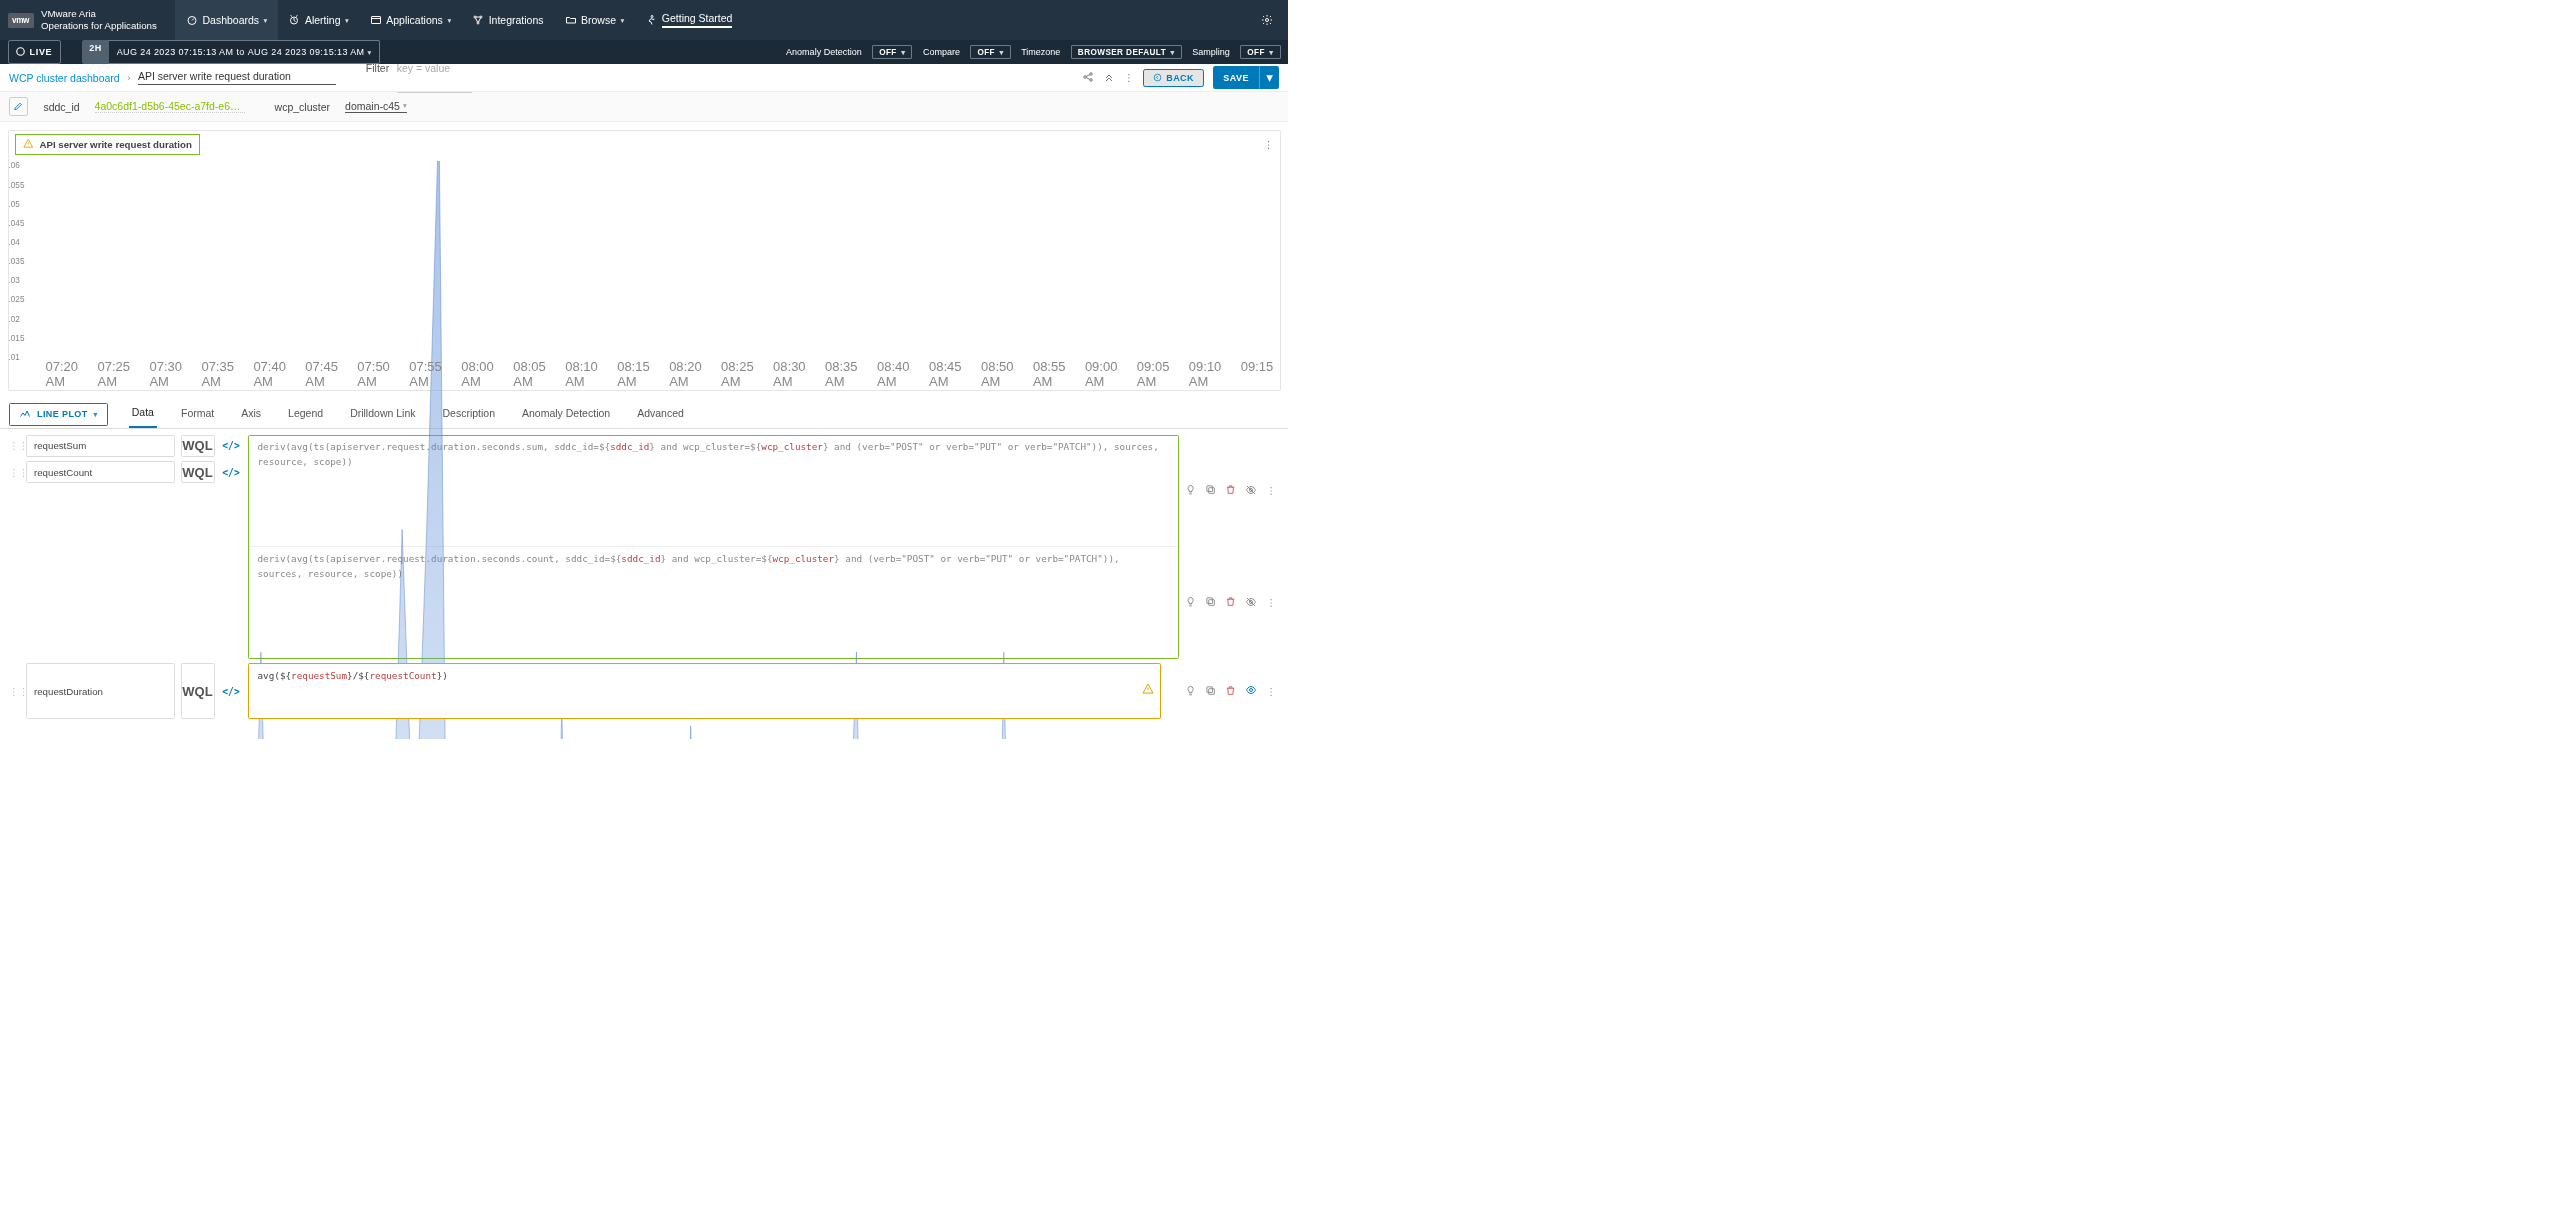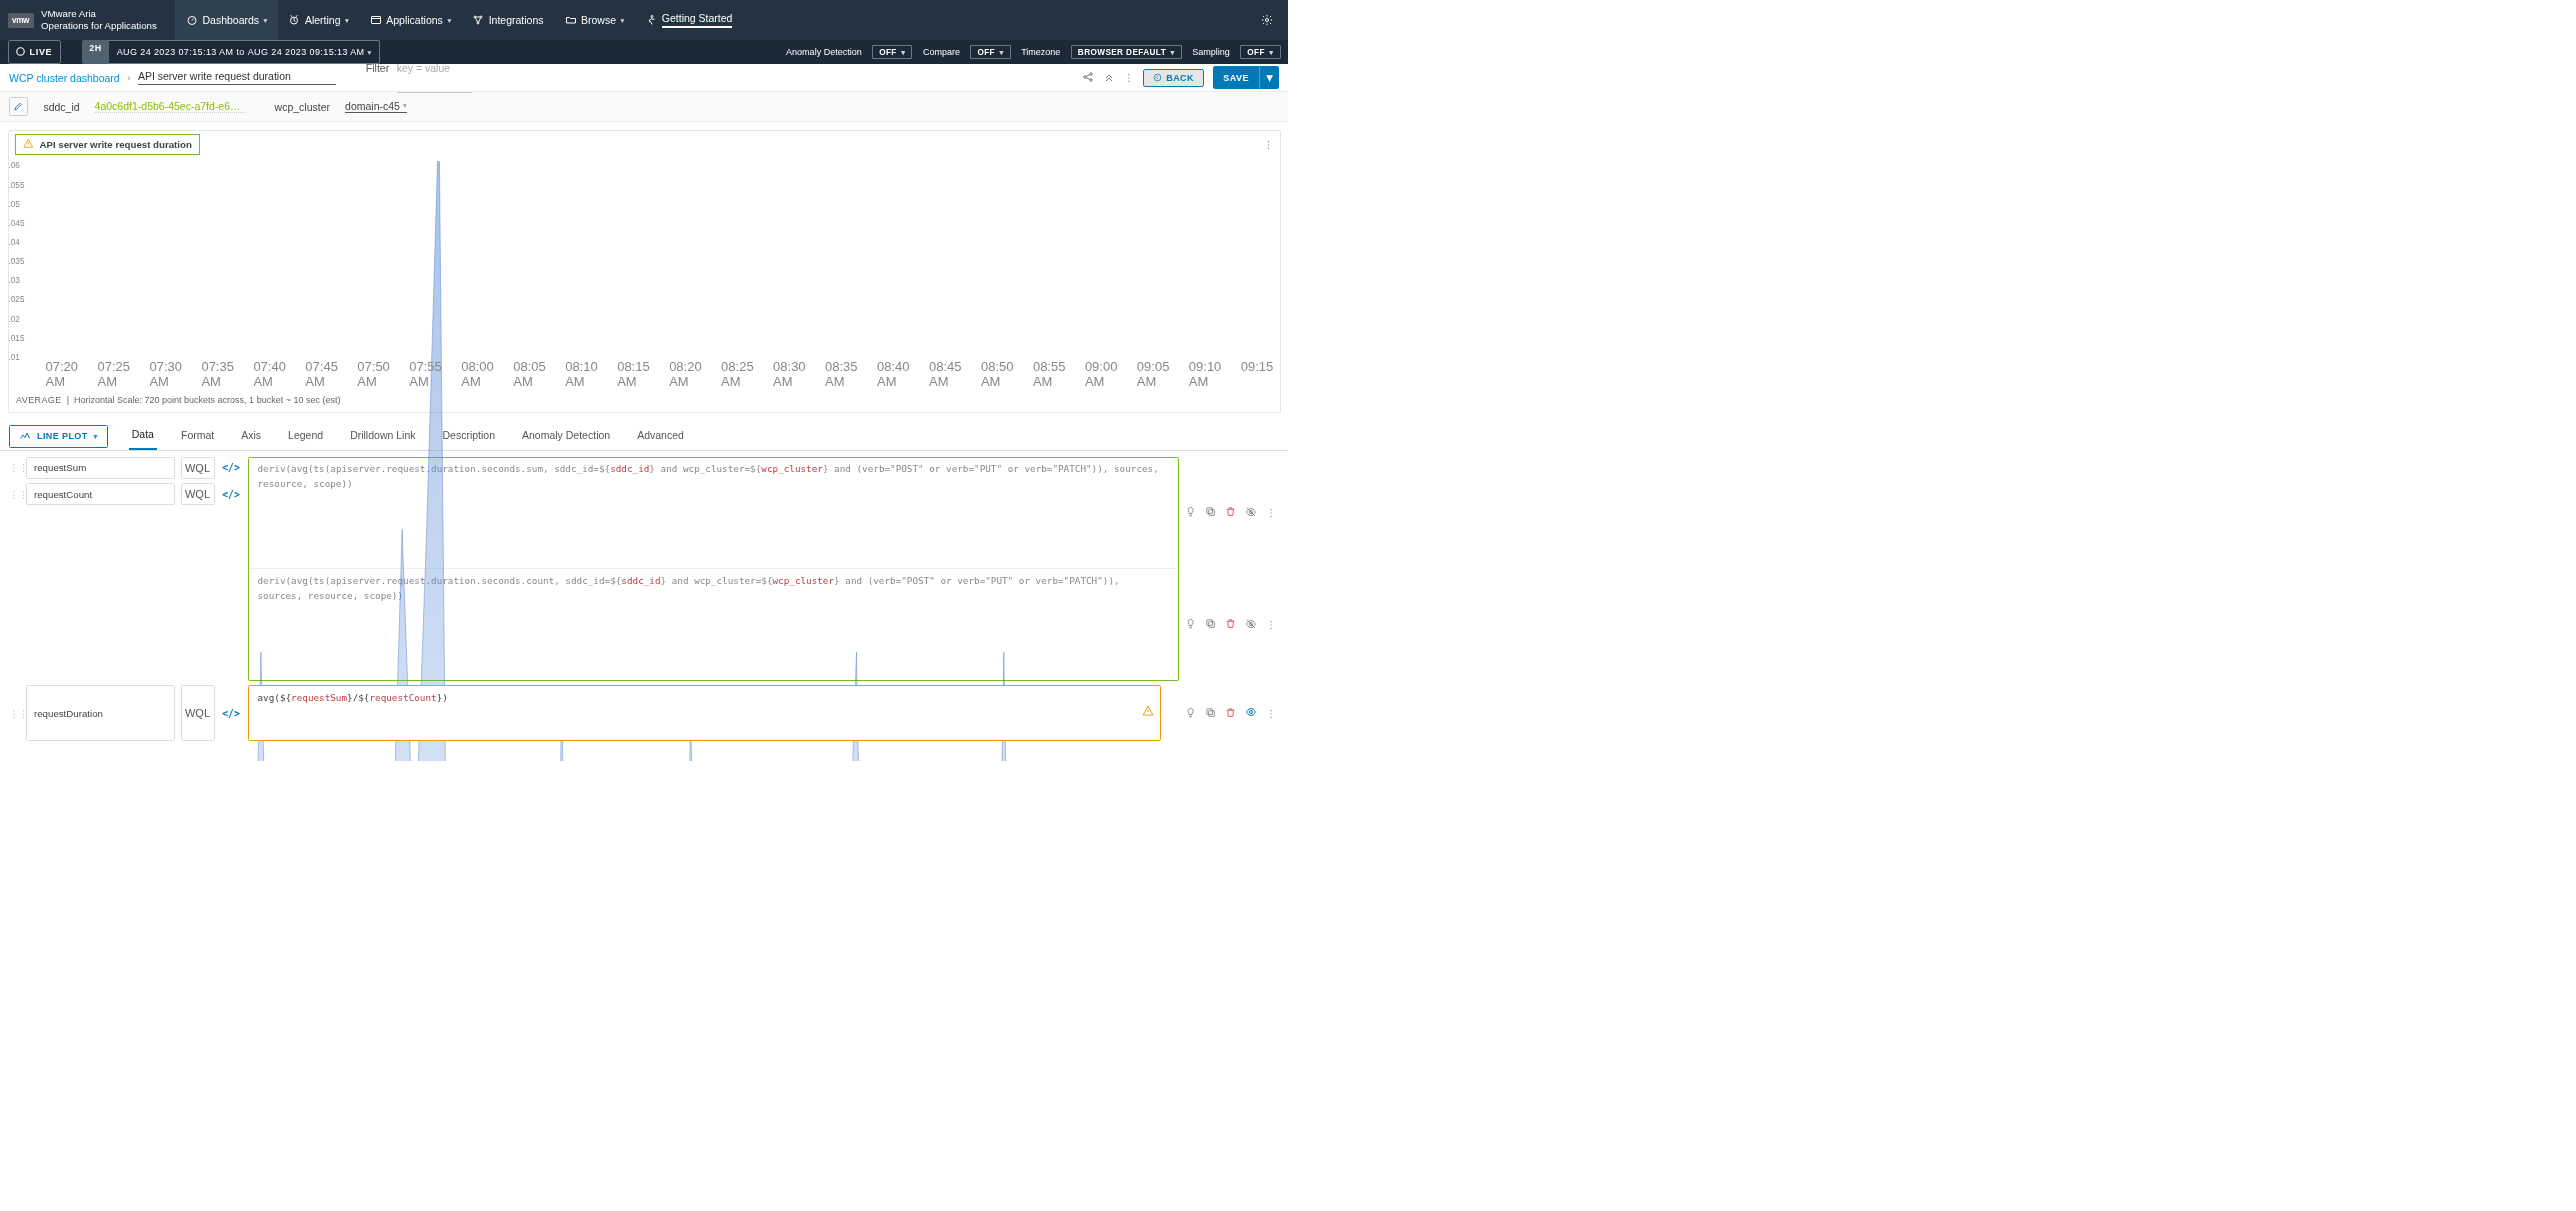--- a/index.html
+++ b/index.html
@@ -165,21 +165,21 @@
   .etab { padding: 6px 3px 7.5px; color:#555; font-size:10.5px; cursor:pointer; }
   .etab.active { color:#222; border-bottom: 2.2px solid var(--blue-btn); font-weight:500;}
   
   .queries { padding: 6px 9px 15px; }
   .qrow { display:flex; align-items:stretch; gap:6px; margin-bottom:4.5px; }
   .qhandle { width:10.5px; display:flex; align-items:center; color:#bbb; cursor:grab;}
   .qname {
     flex: 0 0 120px; border:0.7px solid var(--border); border-radius:1.5px;
     padding:4.5px 7.5px; font-size:9.7px; color:#444; background:#fff;
   }
-  .qwql { flex:0 0 34px; border:0.7px solid var(--border); border-radius:1.5px; display:flex; align-items:center; justify-content:center; font-size:11px; font-weight:400; color:#555; cursor:pointer;}
+  .qwql { flex:0 0 34px; border:0.7px solid var(--border); border-radius:1.5px; display:flex; align-items:center; justify-content:center; font-size:13px; font-weight:700; color:#555; cursor:pointer;}
   .qcode-toggle{ flex:0 0 21px; display:flex; align-items:center; justify-content:center; color: var(--blue-btn); cursor:pointer; font-weight:bold; font-family: monospace;}
   .qexpr {
     flex:1; border:0.7px solid var(--border); border-radius:1.5px; padding:4.5px 9px;
     font-family: ui-monospace, Menlo, monospace; font-size:9.3px; color:#888; background:#fff;
     line-height:1.6; white-space:pre-wrap;
   }
   .qexpr .fn { color:#888; }
   .qexpr .kw-and { color:#888; }
   .qexpr .var { color:#c04040; }
   .qexpr .str { color:#888; }
@@ -423,25 +423,20 @@
         <span>08:40 AM</span>
         <span>08:45 AM</span>
         <span>08:50 AM</span>
         <span>08:55 AM</span>
         <span>09:00 AM</span>
         <span>09:05 AM</span>
         <span>09:10 AM</span>
         <span>09:15</span>
       </div>
   </div>
-  <div class="chart-footer">
-    <span class="avg">AVERAGE</span>
-    &nbsp;<span>|</span>&nbsp;
-    <span>Horizontal Scale: 720 point buckets across, 1 bucket ~ 10 sec (est)</span>
-  </div>
 </div>
 
 <div class="editor-tabs">
   <div class="plot-type">
     <svg width="12" height="12" viewBox="0 0 24 24" fill="none" stroke="currentColor" stroke-width="2">
         <path d="M3 17l5-7 4 5 4-9 5 11"></path>
       </svg>
     <span>LINE PLOT</span>
     <span class="caret">▾</span>
   </div>

